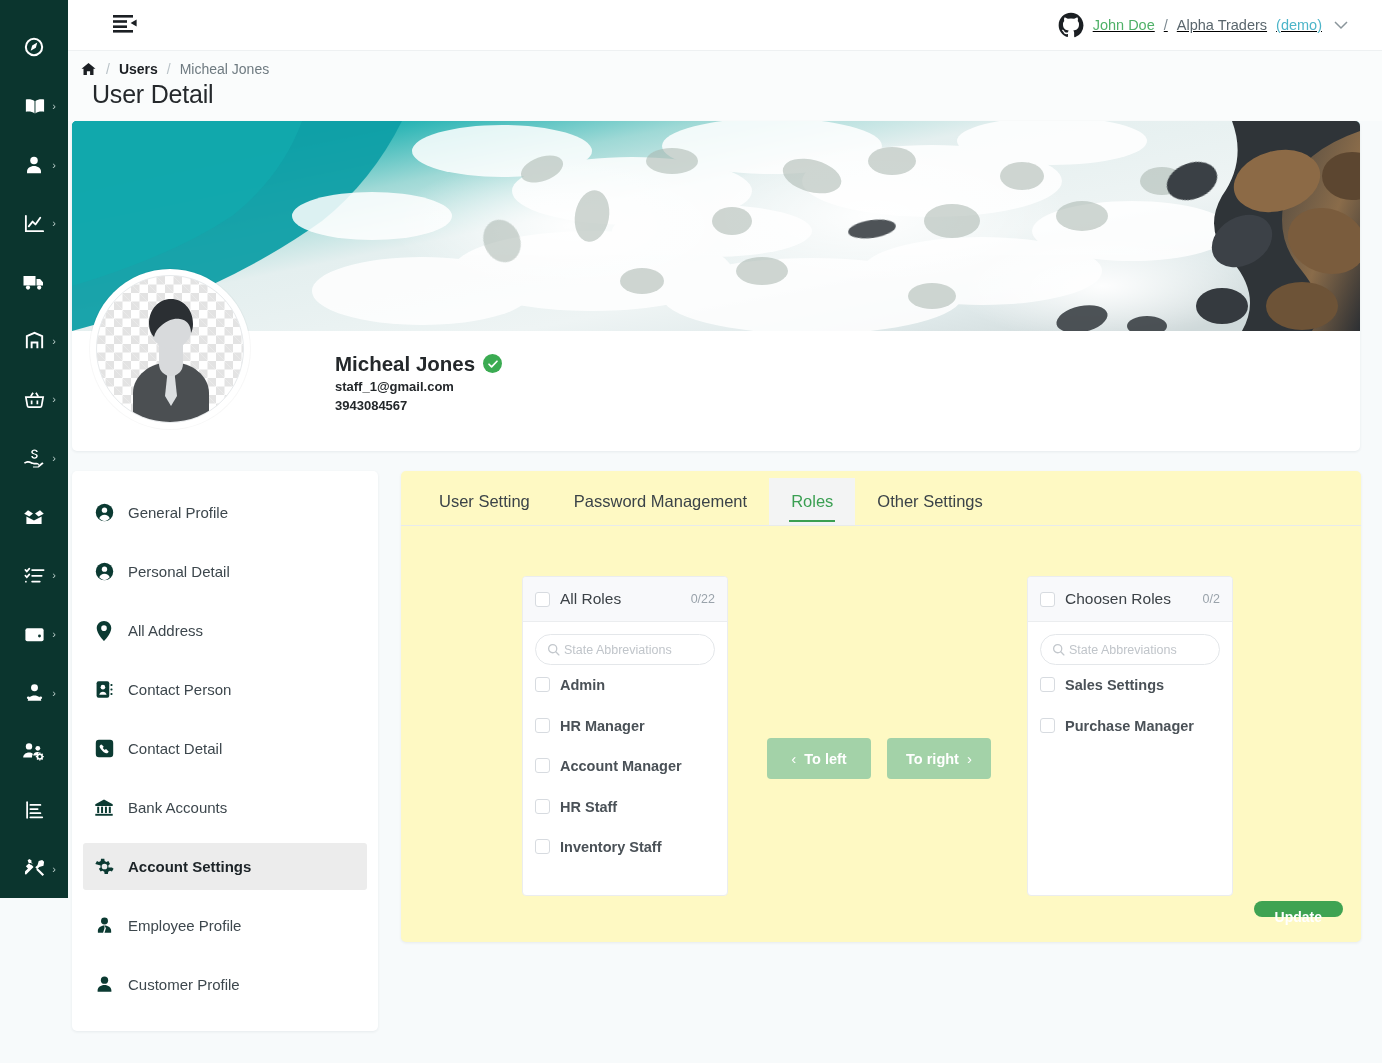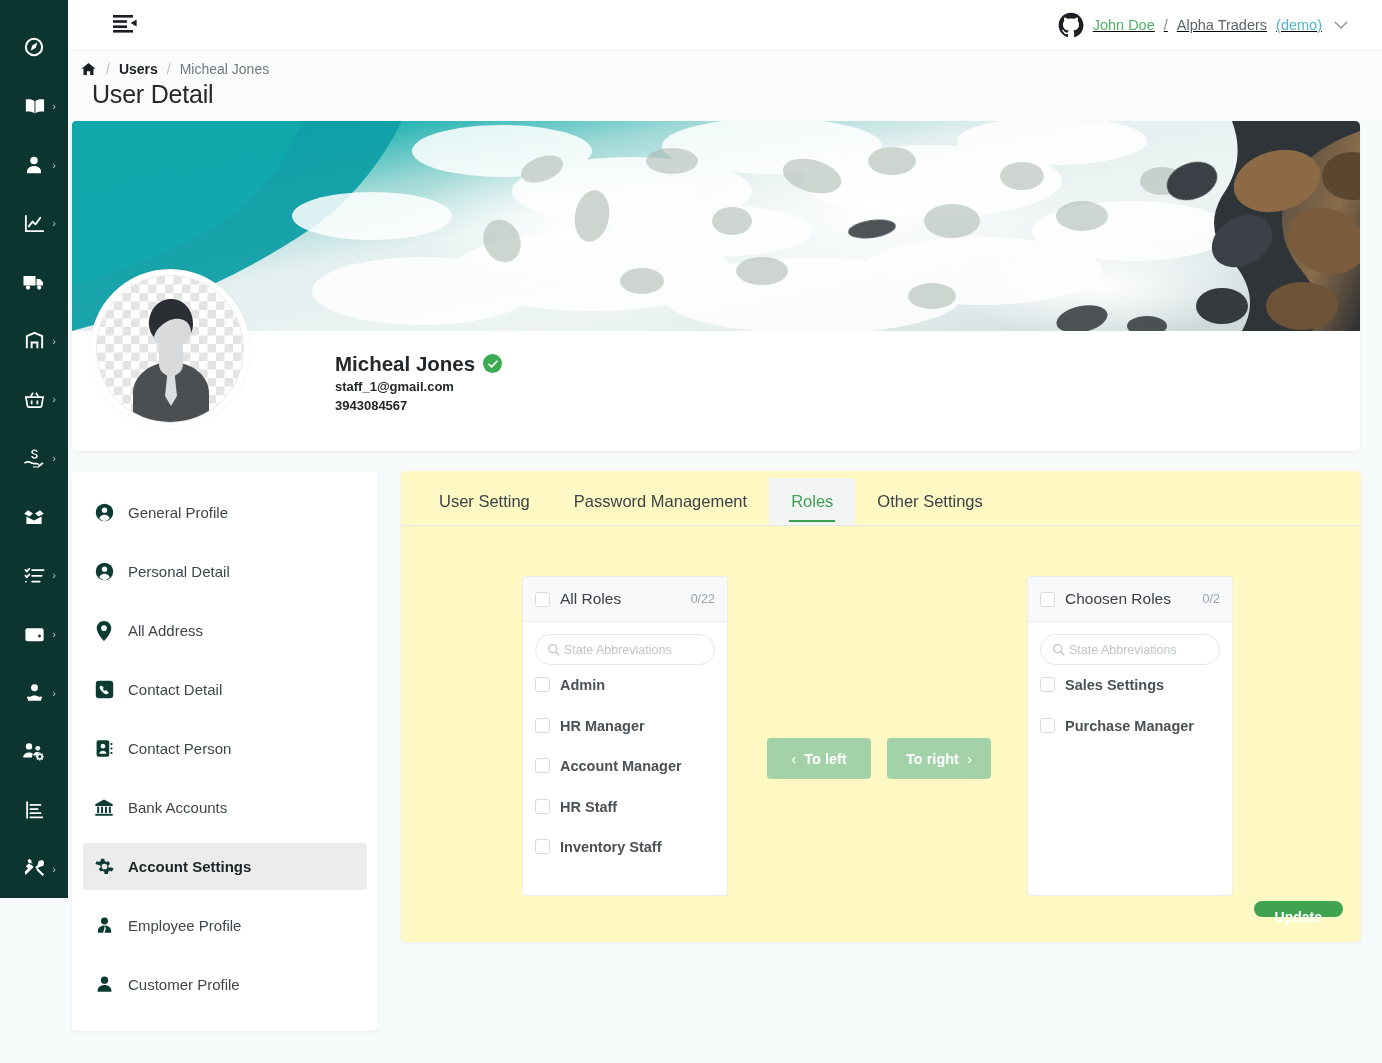--- a/index.html
+++ b/index.html
@@ -655,39 +655,39 @@
         <svg width="16" height="20" viewBox="0 0 16 22" fill="#0b3a32">
             <path d="M8 0C3.6 0 0 3.5 0 7.9 0 13.8 8 22 8 22s8-8.2 8-14.1C16 3.5 12.4 0 8 0zm0 11a3.1 3.1 0 110-6.2A3.1 3.1 0 018 11z"></path>
           </svg>
       </span>
       <span>All Address</span>
     </div>
 
     <div class="menu-item">
       <span class="mi-ico">
         <svg width="19" height="19" viewBox="0 0 24 24" fill="#0b3a32">
-            <rect x="1" y="1" width="22" height="22" rx="4"></rect>
-            <path d="M16.5 15.2l-2.1-2.1a.9.9 0 00-1.2 0l-.9.8a10 10 0 01-2.5-2.5l.8-.9a.9.9 0 000-1.2L8.5 7.2a.9.9 0 00-1.3 0l-.9.9c-.6.6-.6 1.6 0 2.8 1.3 2.6 4.2 5.5 6.8 6.8 1.2.6 2.2.6 2.8 0l.9-.9a.9.9 0 00-.3-1.6z" fill="#fff"></path>
-          </svg>
-      </span>
-      <span>Contact Detail</span>
-    </div>
-
-    <div class="menu-item">
-      <span class="mi-ico">
-        <svg width="19" height="19" viewBox="0 0 24 24" fill="#0b3a32">
             <rect x="2" y="1.5" width="16" height="21" rx="2.5"></rect>
             <rect x="19.5" y="5" width="2.6" height="2.6" rx="1"></rect>
             <rect x="19.5" y="10.7" width="2.6" height="2.6" rx="1"></rect>
             <rect x="19.5" y="16.4" width="2.6" height="2.6" rx="1"></rect>
             <circle cx="10" cy="9" r="2.9" fill="#fff"></circle>
             <path d="M5.4 18.5c.5-2.3 2.4-3.6 4.6-3.6s4.1 1.3 4.6 3.6z" fill="#fff"></path>
           </svg>
       </span>
       <span>Contact Person</span>
+    </div>
+
+    <div class="menu-item">
+      <span class="mi-ico">
+        <svg width="19" height="19" viewBox="0 0 24 24" fill="#0b3a32">
+            <rect x="1" y="1" width="22" height="22" rx="4"></rect>
+            <path d="M16.5 15.2l-2.1-2.1a.9.9 0 00-1.2 0l-.9.8a10 10 0 01-2.5-2.5l.8-.9a.9.9 0 000-1.2L8.5 7.2a.9.9 0 00-1.3 0l-.9.9c-.6.6-.6 1.6 0 2.8 1.3 2.6 4.2 5.5 6.8 6.8 1.2.6 2.2.6 2.8 0l.9-.9a.9.9 0 00-.3-1.6z" fill="#fff"></path>
+          </svg>
+      </span>
+      <span>Contact Detail</span>
     </div>
 
     <div class="menu-item">
       <span class="mi-ico">
         <svg width="20" height="19" viewBox="0 0 24 24" fill="#0b3a32">
             <path d="M12 2L1 8v2h22V8z"></path>
             <rect x="3.4" y="11" width="2.5" height="8"></rect>
             <rect x="8.3" y="11" width="2.5" height="8"></rect>
             <rect x="13.2" y="11" width="2.5" height="8"></rect>
             <rect x="18.1" y="11" width="2.5" height="8"></rect>

